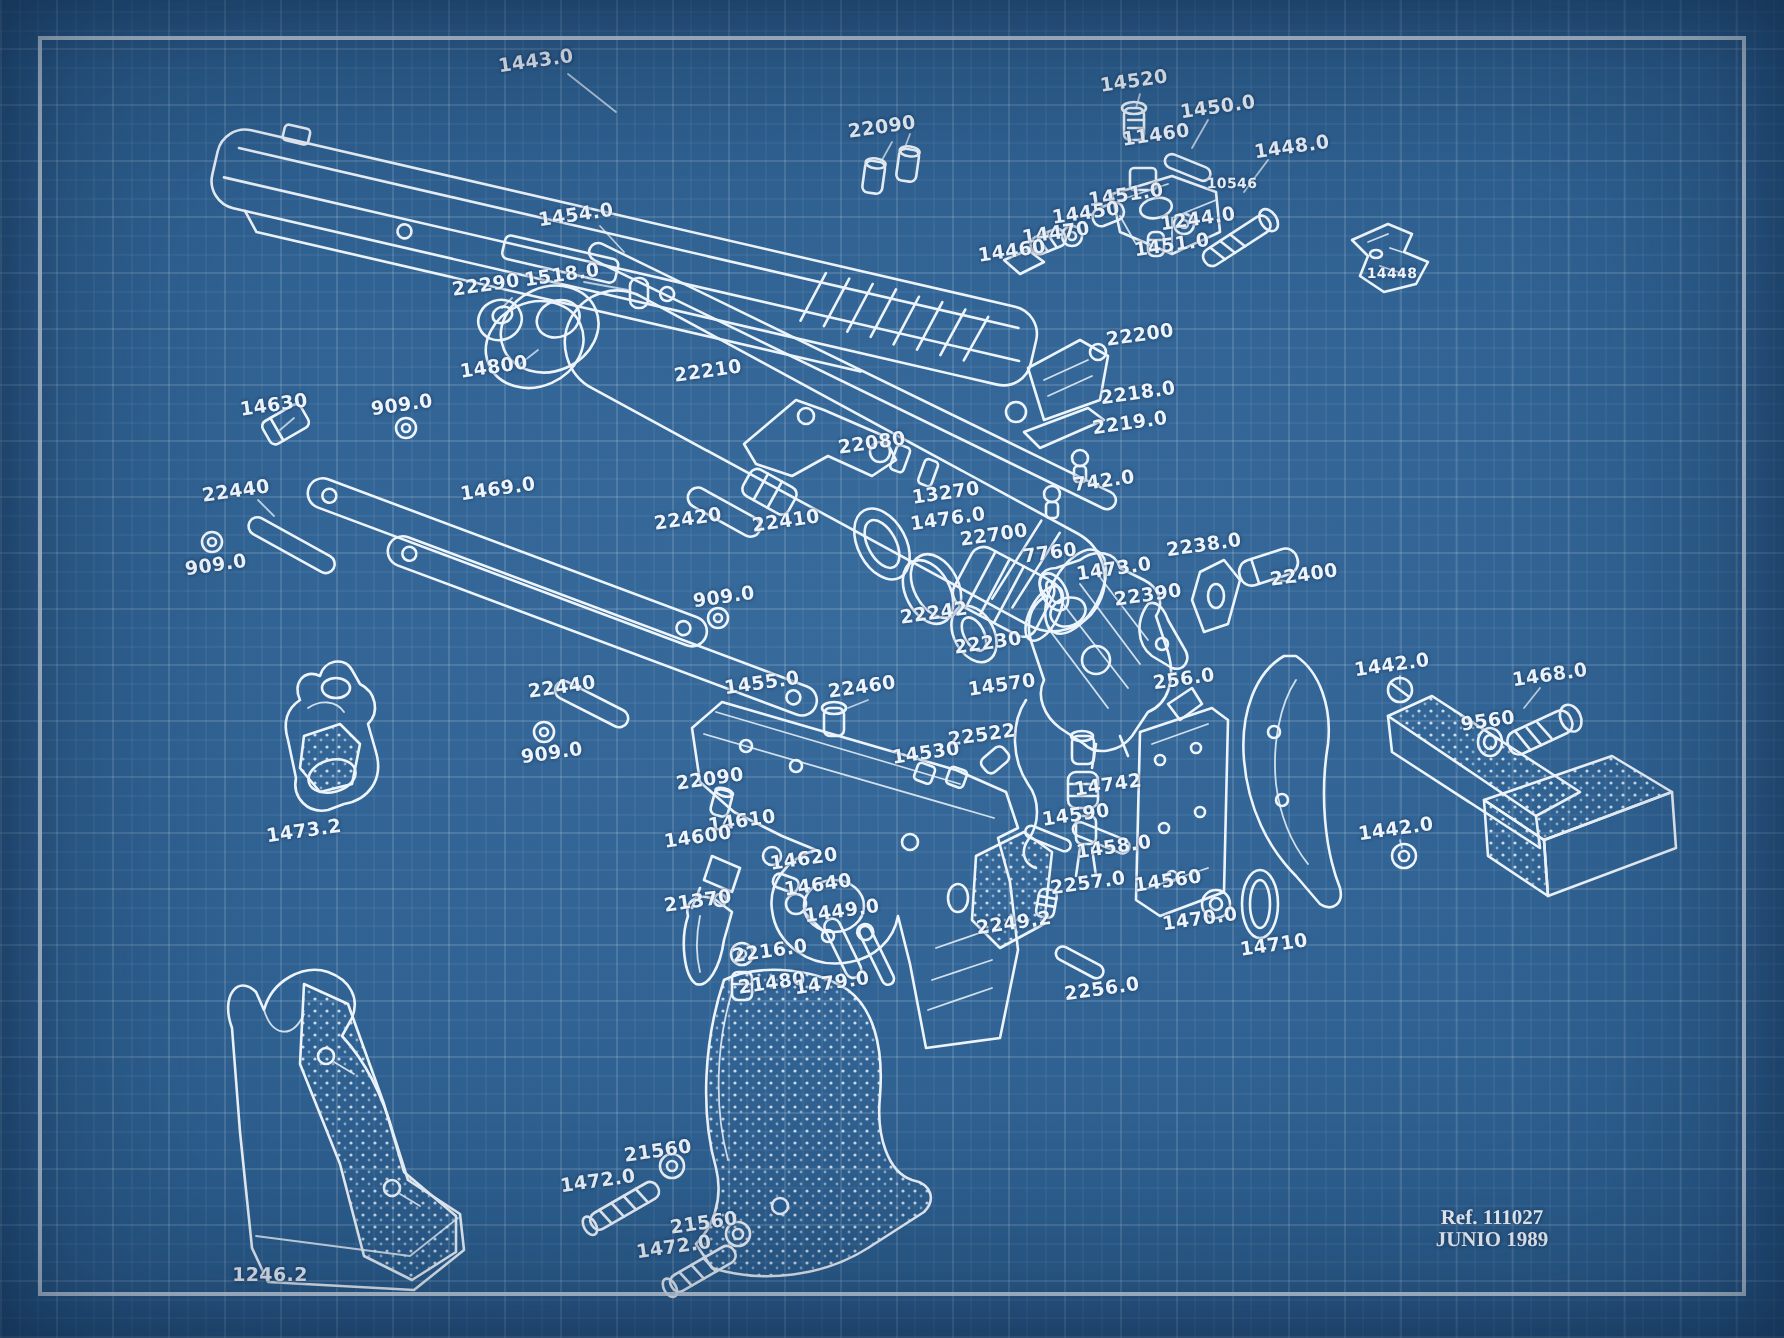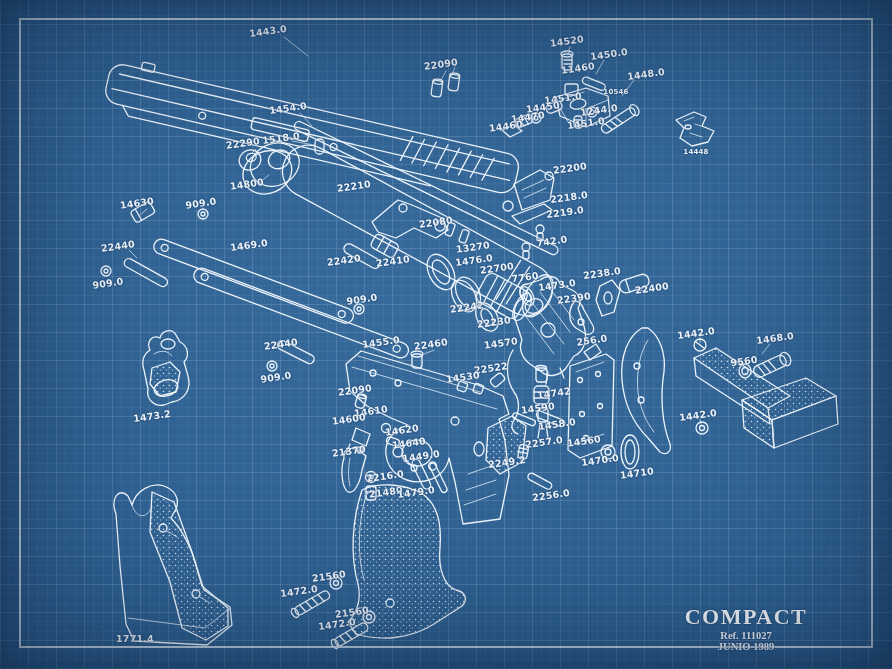--- a/index.html
+++ b/index.html
@@ -449,21 +449,21 @@
       <div class="part-label" style="left: 609px; top: 54px; transform: translate(-50%, -50%) rotate(-8deg);">1450.0</div>
       <div class="part-label" style="left: 578px; top: 68px; transform: translate(-50%, -50%) rotate(-8deg);">11460</div>
       <div class="part-label" style="left: 646px; top: 74px; transform: translate(-50%, -50%) rotate(-8deg);">1448.0</div>
       <div class="part-label" style="left: 616px; top: 92px; font-size: 7px; transform: translate(-50%, -50%) rotate(0deg);">10546</div>
       <div class="part-label" style="left: 563px; top: 98px; transform: translate(-50%, -50%) rotate(-8deg);">1451.0</div>
       <div class="part-label" style="left: 543px; top: 107px; transform: translate(-50%, -50%) rotate(-8deg);">14450</div>
       <div class="part-label" style="left: 599px; top: 110px; transform: translate(-50%, -50%) rotate(-8deg);">1244.0</div>
       <div class="part-label" style="left: 528px; top: 117px; transform: translate(-50%, -50%) rotate(-8deg);">14470</div>
       <div class="part-label" style="left: 586px; top: 123px; transform: translate(-50%, -50%) rotate(-8deg);">1451.0</div>
       <div class="part-label" style="left: 506px; top: 126px; transform: translate(-50%, -50%) rotate(-8deg);">14460</div>
-      <div class="part-label" style="left: 696px; top: 152px; font-size: 7px; transform: translate(-50%, -50%) rotate(0deg);">14448</div>
+      <div class="part-label" style="left: 696px; top: 137px; font-size: 7px; transform: translate(-50%, -50%) rotate(0deg);">14448</div>
       <div class="part-label" style="left: 570px; top: 168px; transform: translate(-50%, -50%) rotate(-8deg);">22200</div>
       <div class="part-label" style="left: 569px; top: 197px; transform: translate(-50%, -50%) rotate(-8deg);">2218.0</div>
       <div class="part-label" style="left: 565px; top: 212px; transform: translate(-50%, -50%) rotate(-8deg);">2219.0</div>
       <div class="part-label" style="left: 552px; top: 241px; transform: translate(-50%, -50%) rotate(-8deg);">742.0</div>
       <div class="part-label" style="left: 137px; top: 203px; transform: translate(-50%, -50%) rotate(-8deg);">14630</div>
       <div class="part-label" style="left: 201px; top: 203px; transform: translate(-50%, -50%) rotate(-8deg);">909.0</div>
       <div class="part-label" style="left: 118px; top: 246px; transform: translate(-50%, -50%) rotate(-8deg);">22440</div>
       <div class="part-label" style="left: 249px; top: 245px; transform: translate(-50%, -50%) rotate(-8deg);">1469.0</div>
       <div class="part-label" style="left: 108px; top: 283px; transform: translate(-50%, -50%) rotate(-8deg);">909.0</div>
       <div class="part-label" style="left: 344px; top: 260px; transform: translate(-50%, -50%) rotate(-8deg);">22420</div>
@@ -505,28 +505,27 @@
       <div class="part-label" style="left: 416px; top: 492px; transform: translate(-50%, -50%) rotate(-8deg);">1479.0</div>
       <div class="part-label" style="left: 554px; top: 393px; transform: translate(-50%, -50%) rotate(-8deg);">14742</div>
       <div class="part-label" style="left: 538px; top: 408px; transform: translate(-50%, -50%) rotate(-8deg);">14590</div>
       <div class="part-label" style="left: 557px; top: 424px; transform: translate(-50%, -50%) rotate(-8deg);">1458.0</div>
       <div class="part-label" style="left: 544px; top: 442px; transform: translate(-50%, -50%) rotate(-8deg);">2257.0</div>
       <div class="part-label" style="left: 507px; top: 462px; transform: translate(-50%, -50%) rotate(-8deg);">2249.2</div>
       <div class="part-label" style="left: 584px; top: 441px; transform: translate(-50%, -50%) rotate(-8deg);">14560</div>
       <div class="part-label" style="left: 551px; top: 495px; transform: translate(-50%, -50%) rotate(-8deg);">2256.0</div>
       <div class="part-label" style="left: 600px; top: 460px; transform: translate(-50%, -50%) rotate(-8deg);">1470.0</div>
       <div class="part-label" style="left: 637px; top: 473px; transform: translate(-50%, -50%) rotate(-8deg);">14710</div>
-      <div class="part-label" style="left: 135px; top: 638px; transform: translate(-50%, -50%) rotate(0deg);">1771.4</div>
+      <div class="part-label" style="left: 135px; top: 638px; transform: translate(-50%, -50%) rotate(0deg);">1246.2</div>
       <div class="part-label" style="left: 329px; top: 576px; transform: translate(-50%, -50%) rotate(-8deg);">21560</div>
       <div class="part-label" style="left: 299px; top: 591px; transform: translate(-50%, -50%) rotate(-8deg);">1472.0</div>
       <div class="part-label" style="left: 352px; top: 612px; transform: translate(-50%, -50%) rotate(-8deg);">21560</div>
       <div class="part-label" style="left: 337px; top: 624px; transform: translate(-50%, -50%) rotate(-8deg);">1472.0</div>
     </div>
 
   <div class="frame"></div>
 
   <div class="title-block">
-    <div class="tb-title">COMPACT</div>
     <div class="tb-ref">Ref. 111027</div>
     <div class="tb-date">JUNIO 1989</div>
   </div>
 
 </div>
 
 </body></html>

